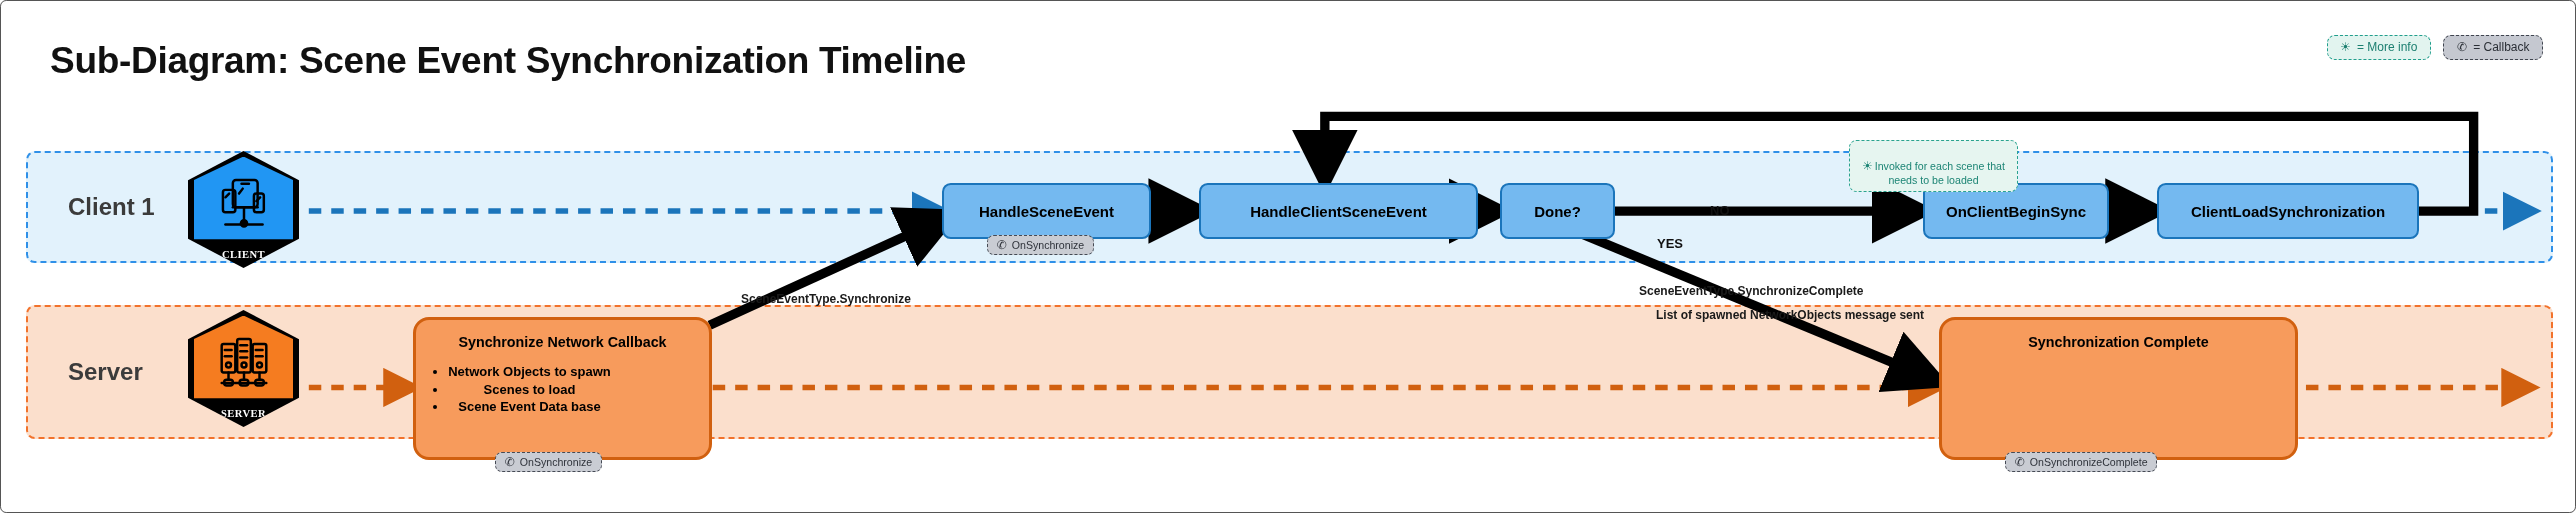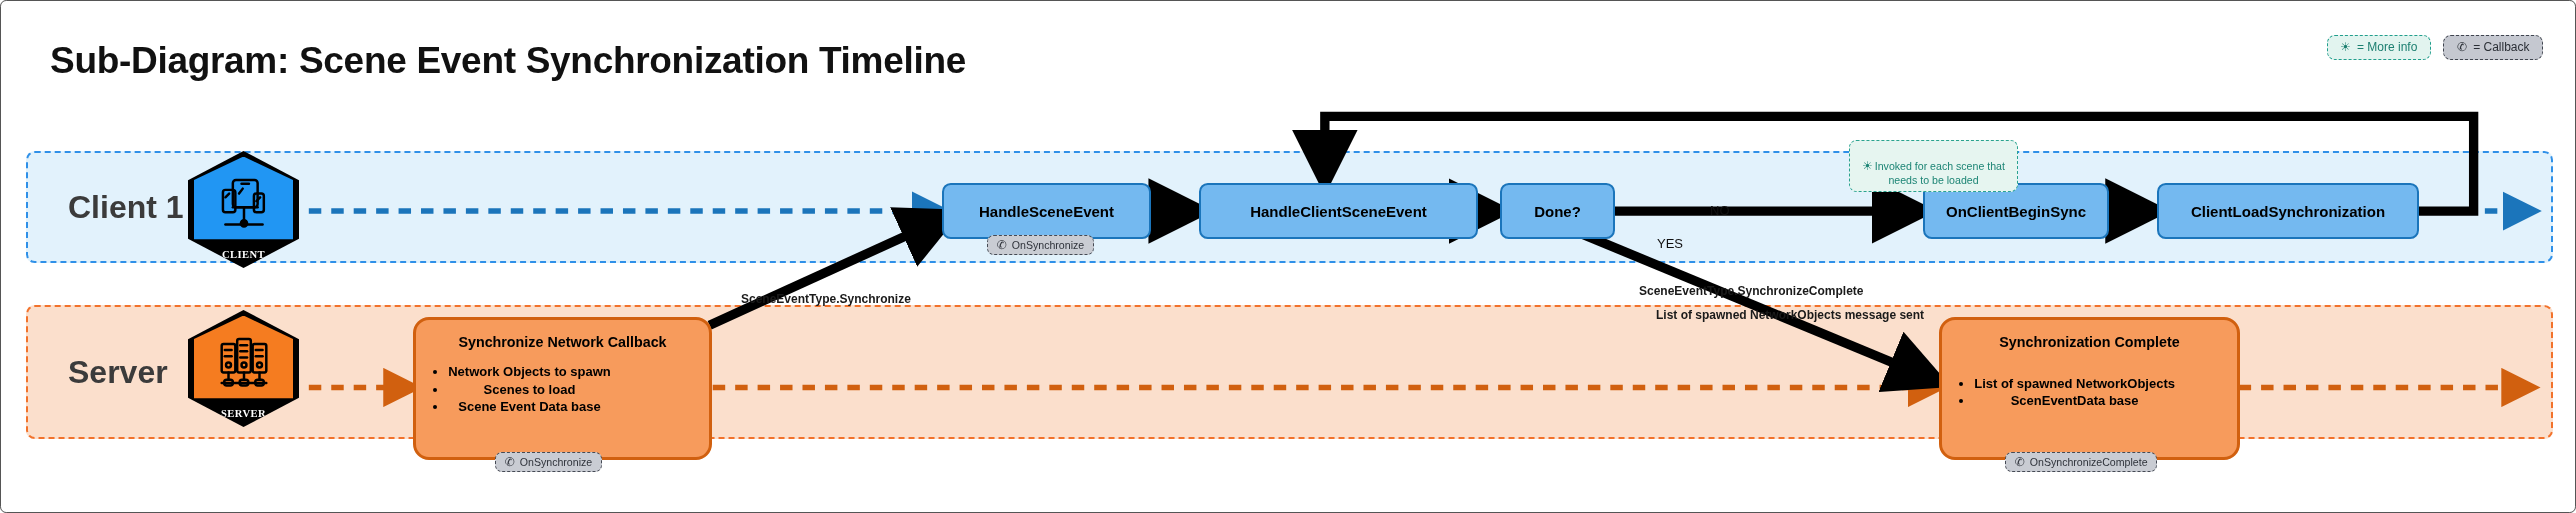--- a/index.html
+++ b/index.html
@@ -53,21 +53,21 @@
     left: 25px; top: 150px; width: 2527px; height: 112px;
     background: #e2f2fc; border: 2.5px dashed #2f90e8;
   }
   #lane-server {
     left: 25px; top: 304px; width: 2527px; height: 134px;
     background: #fbdfcc; border: 2.5px dashed #f2722b;
   }
   .lane-label {
     position: absolute; left: 40px; top: 50%;
     transform: translateY(-50%);
-    font-size: 32px; font-weight: bold; color: #3b3b3b;
+    font-size: 24px; font-weight: bold; color: #3b3b3b;
     white-space: nowrap;
   }
   
   .actor {
     position: absolute; width: 111px; height: 117px;
     display: flex; align-items: center; justify-content: center; font-family: Liberation Serif, serif;
   }
   #actor-client { left: 187px; top: 150px; }
   #actor-server { left: 187px; top: 309px; }
   .hex {
@@ -135,21 +135,21 @@
   }
   .callout-info .glyph { margin-right: 1.9px; }
   
   .edge-label {
     position: absolute;
     font-size: 12px; font-weight: bold; color: #1a1a1a;
     white-space: nowrap;
   }
   .branch-label {
     position: absolute;
-    font-size: 13px; font-weight: normal; color: #111;
+    font-size: 13px; font-weight: bold; color: #111;
     white-space: nowrap;
   }
 </style>
 </head>
 <body>
 
 <div id="root">
 
   <div id="title">Sub-Diagram: Scene Event Synchronization Timeline</div>
 
@@ -299,26 +299,22 @@
       <li>Network Objects to spawn</li>
       <li>Scenes to load</li>
       <li>Scene Event Data base</li>
     </ul>
   </div>
   <div class="badge-cb" style="left:494px; top:451px;">
     <span class="glyph">✆</span>
     <span>OnSynchronize</span>
   </div>
 
-  <div class="node orange" style="left:1938px; top:316px; width:301px; height:143px;">
+  <div class="node orange" style="left:1938px; top:316px; width:359px; height:143px;">
     <div class="orange-title">Synchronization Complete</div>
-    <ul class="orange-list" style="margin-top:25px;">
-      <li>List of spawned NetworkObjects</li>
-      <li>ScenEventData base</li>
-    </ul>
   </div>
   <div class="badge-cb" style="left:2004px; top:451px;">
     <span class="glyph">✆</span>
     <span>OnSynchronizeComplete</span>
   </div>
 
   <div class="edge-label" style="left:740px; top:291px;">SceneEventType.Synchronize</div>
 
   <div class="branch-label" style="left:1709px; top:202px;">NO</div>
 

